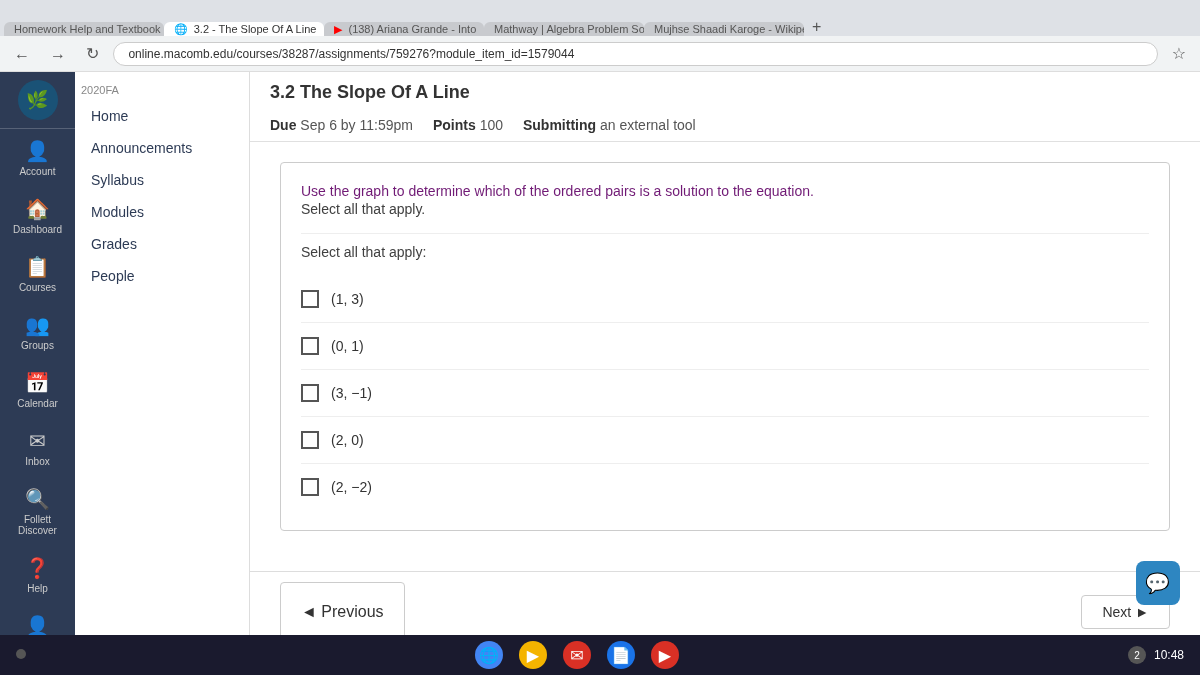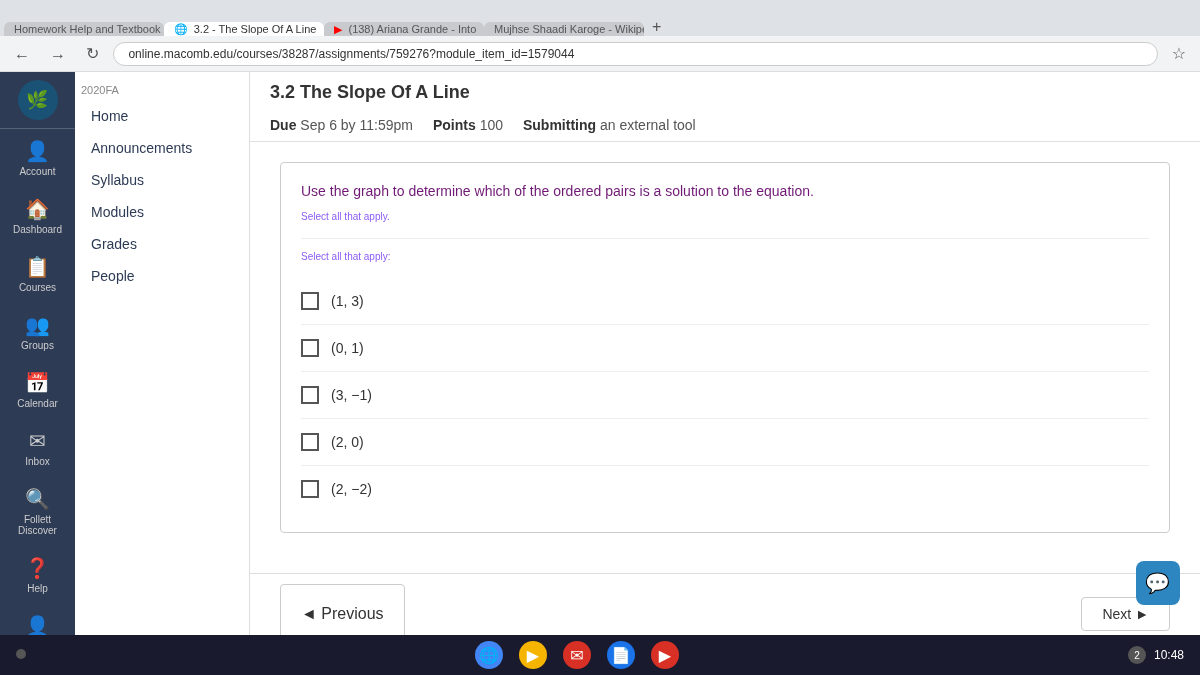--- a/index.html
+++ b/index.html
@@ -30,21 +30,21 @@
 
     
     .main-content { flex: 1; background: #fff; overflow-y: auto; display: flex; flex-direction: column; }
     .content-header { padding: 10px 20px 0 20px; border-bottom: 1px solid #e0e0e0; }
     .page-title { font-size: 18px; font-weight: bold; color: #333; margin-bottom: 6px; }
     .meta-row { display: flex; align-items: center; gap: 20px; padding: 8px 0; font-size: 14px; color: #555; }
     .meta-row span b { color: #333; }
     .content-body { padding: 20px 30px; flex: 1; }
     .question-box { border: 1px solid #ccc; border-radius: 4px; padding: 20px; margin-bottom: 20px; background: #fff; }
     .question-text { font-size: 14px; color: #701a75; margin-bottom: 2px; }
-    .select-label { font-size: 10px; color: #8b5cf6; margin-bottom: 16px; margin-top: 12px; }
+    .select-label { font-size: 14px; color: #404040; margin-bottom: 16px; }
     .choice-row { display: flex; align-items: center; gap: 12px; padding: 14px 0; border-bottom: 1px solid #eee; font-size: 14px; color: #333; }
     .choice-row:last-child { border-bottom: none; }
     .choice-checkbox { width: 18px; height: 18px; border: 2px solid #555; display: inline-block; flex-shrink: 0; cursor: pointer; background: #fff; }
     .nav-buttons { display: flex; justify-content: space-between; align-items: center; padding: 10px 30px 10px 30px; border-top: 1px solid #ddd; background: #fff; }
     .prev-btn { background: #fff; border: 1px solid #ccc; padding: 20px 20px; border-radius: 4px; cursor: pointer; font-size: 16px; color: #333; }
     .next-btn { background: #fff; border: 1px solid #ccc; padding: 8px 20px; border-radius: 4px; cursor: pointer; font-size: 14px; color: #333; }
     .chat-fab { position: fixed; bottom: 70px; right: 20px; width: 44px; height: 44px; background: #2e86c1; border-radius: 8px; display: flex; align-items: center; justify-content: center; color: #fff; font-size: 20px; cursor: pointer; }
 
     
     .taskbar { background: #1a1a2e; height: 40px; display: flex; align-items: center; justify-content: space-between; padding: 0 16px; color: #fff; font-size: 12px; }
@@ -61,20 +61,24 @@
 
   </div>
   <div class="tab active">
     <span style="color:#4285f4;font-size:11px;">🌐</span>
     <span style="font-size:11px;">3.2 - The Slope Of A Line</span>
 
   </div>
   <div class="tab inactive">
     <span style="color:red;font-size:11px;">▶</span>
     <span style="font-size:11px;">(138) Ariana Grande - Into</span>
+
+  </div>
+  <div class="tab inactive">
+    <span style="font-size:11px;">Mathway | Algebra Problem So</span>
 
   </div>
   <div class="tab inactive">
     <span style="font-size:11px;">Mujhse Shaadi Karoge - Wikipe</span>
 
   </div>
   <span class="tab-plus">+</span>
 </div>
 
 <div class="address-bar-row">

